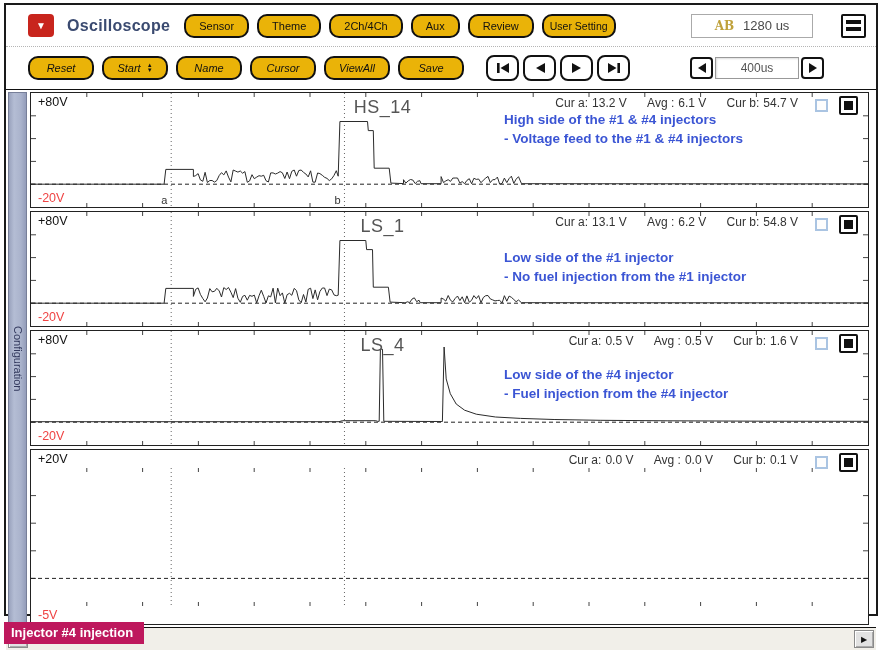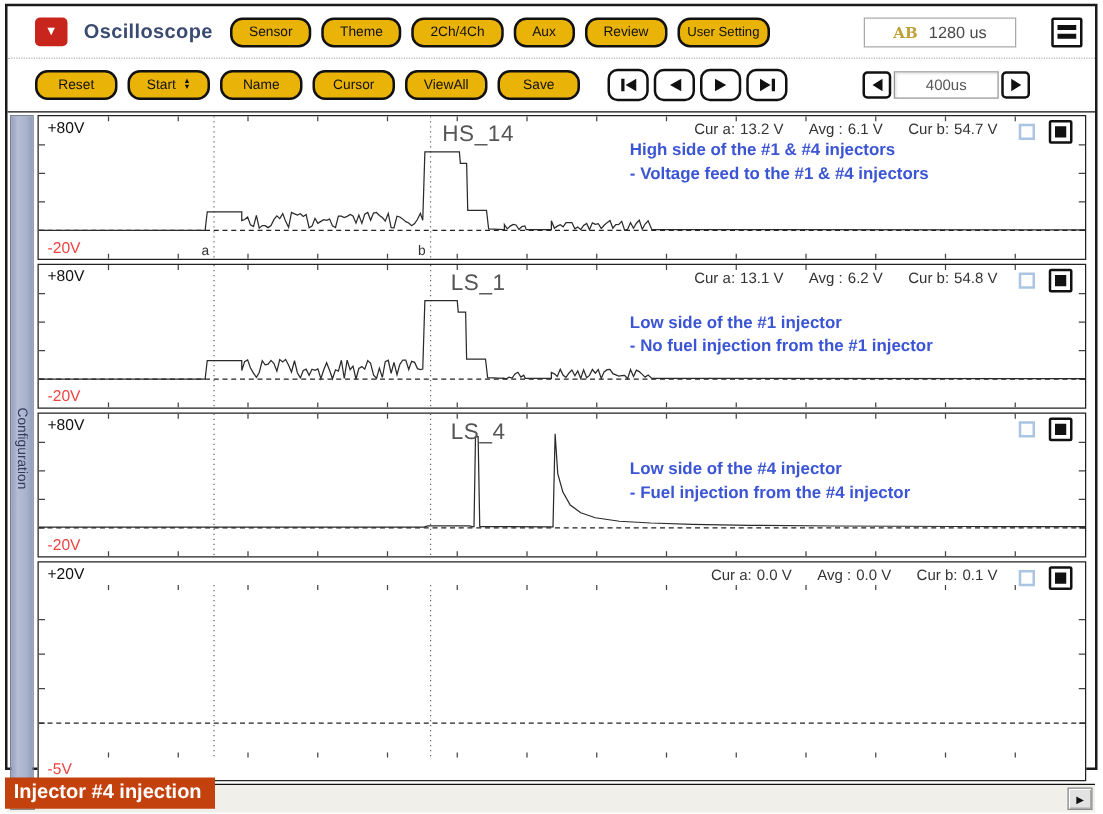--- a/index.html
+++ b/index.html
@@ -14,21 +14,21 @@
   .hdr .btn { margin-right:8px; }
   .btn.tight { padding:0 6px; font-size:10.5px; }
   .timebox { margin-left:auto; margin-right:28px; width:122px; height:24px; border:1px solid #aaa; display:flex; align-items:center; justify-content:center; gap:9px; }
   .ab { font-family:"DejaVu Serif",serif; font-weight:bold; font-size:12px; color:#bfa13a; }
   .timeval { font-size:13px; color:#4a4a4a; }
   .menu-ic { width:25px; height:24px; border:2px solid #111; border-radius:2px; display:flex; flex-direction:column; justify-content:center; gap:3px; padding:3px; cursor:pointer; flex:none; }
   .menu-ic i { display:block; height:4px; background:#111; }
 
   
   .tbar { height:42px; display:flex; align-items:center; padding:0 10px 0 22px; flex:none; }
-  .tbar .btn { width:66px; margin-right:8px; }
+  .tbar .btn { width:66px; margin-right:8px;font-style:italic; }
   .spin { display:inline-flex; flex-direction:column; margin-left:6px; font-size:6px; line-height:5px; color:#111; }
   .media { display:flex; gap:4px; margin-left:14px; }
   .mbtn { width:33px; height:26px; border:2px solid #111; border-radius:8px; background:#fff; display:flex; align-items:center; justify-content:center; cursor:pointer; }
   .rng { margin-left:auto; margin-right:42px; display:flex; align-items:center; gap:2px; }
   .abtn { width:23px; height:22px; border:2px solid #111; border-radius:4px; background:#fff; display:flex; align-items:center; justify-content:center; cursor:pointer; }
   .rngbox { width:84px; height:22px; border:1px solid #999; box-shadow:inset 1px 1px 2px #ddd; display:flex; align-items:center; justify-content:center; font-size:12px; color:#555; }
 
   
   .scope { flex:1; border-top:1px solid #111; border-bottom:1px solid #111; display:flex; gap:3px; padding:2px 7px 2px 2px; position:relative; }
   .sidebar { width:19px; background:#a9b2cb; background:linear-gradient(90deg,#99a2bd,#b4bdd4 30%,#aab3cc 70%,#949dba); border:1px solid #777f99; display:flex; align-items:center; justify-content:center; cursor:pointer; flex:none; }
@@ -47,21 +47,21 @@
   .cb-big { position:absolute; top:3px; right:10px; width:19px; height:19px; border:2px solid #111; border-radius:2px; background:#fff; display:flex; align-items:center; justify-content:center; cursor:pointer; }
   .cb-big i { display:block; width:9px; height:9px; background:#111; }
   .annot { position:absolute; left:56.5%; font-weight:bold; font-size:13.5px; color:#3b55d4; line-height:19px; white-space:nowrap; }
   .ch0 .annot { top:17px; } .ch1 .annot { top:36px; } .ch2 .annot { top:34px; }
 
   
   .hscroll { height:22px; flex:none; background:#f1efe9; display:flex; align-items:center; justify-content:space-between; padding:1px 2px; }
   .sbtn { width:20px; height:18px; background:#e2e2e2; border:1px solid #8a8a8a; box-shadow:inset 1px 1px 0 #fff, inset -1px -1px 0 #aaa; display:flex; align-items:center; justify-content:center; font-size:8px; color:#111; cursor:pointer; }
 
   
-  .footer { position:absolute; left:4px; top:622px; background:#c2410c; color:#fff; font-weight:bold; font-size:16px; padding:3px 11px 4px 7px; }
+  .footer { position:absolute; left:4px; top:622px; background:#be185d; color:#fff; font-weight:bold; font-size:13px; padding:3px 11px 4px 7px; }
 
   svg text { font-family:"Liberation Sans",sans-serif; }
 </style>
 </head>
 <body>
 
 <div class="window">
 
   <div class="hdr">
     <div class="logo">▼</div>
@@ -198,20 +198,25 @@
         <svg class="plot" viewBox="0 0 837 114">
             <path d="M55.8 0V4M55.8 110V114M111.6 0V4M111.6 110V114M167.4 0V4M167.4 110V114M223.2 0V4M223.2 110V114M279.0 0V4M279.0 110V114M334.8 0V4M334.8 110V114M390.6 0V4M390.6 110V114M446.4 0V4M446.4 110V114M502.2 0V4M502.2 110V114M558.0 0V4M558.0 110V114M613.8 0V4M613.8 110V114M669.6 0V4M669.6 110V114M725.4 0V4M725.4 110V114M781.2 0V4M781.2 110V114M0 22.8H5M832 22.8H837M0 45.6H5M832 45.6H837M0 68.4H5M832 68.4H837M0 91.2H5M832 91.2H837" stroke="#444" stroke-width="1" fill="none"></path>
             <line x1="140.1975" y1="0" x2="140.1975" y2="114" stroke="#666" stroke-width="1" stroke-dasharray="1,3"></line>
             <line x1="313.4565" y1="0" x2="313.4565" y2="114" stroke="#666" stroke-width="1" stroke-dasharray="1,3"></line>
             <line x1="0" y1="91.2" x2="837" y2="91.2" stroke="#222" stroke-width="1" stroke-dasharray="4,3"></line>
             <path d="M0.0 90.7L308.0 90.7L311.4 89.7L344.8 89.7L346.5 90.3L348.2 90.3L349.4 18.2L351.5 18.2L352.8 90.3L410.1 90.5L411.4 90.5L413.1 16.0L415.2 47.9L419.3 62.7L425.2 73.0L433.6 79.2L445.3 83.2L464.5 86.0L489.6 87.4L523.1 88.5L569.2 89.3L636.1 89.8L736.6 90.2L837.0 90.3" stroke="#2b2b2b" stroke-width="1" fill="none"></path>
           </svg>
         <span class="vtop">+80V</span>
         <span class="vbot">-20V</span>
         <span class="signal">LS_4</span>
+        <div class="meas">
+          <span class="m"><span>Cur a:</span><span>0.5 V</span></span>
+          <span class="m"><span>Avg :</span><span>0.5 V</span></span>
+          <span class="m"><span>Cur b:</span><span>1.6 V</span></span>
+        </div>
         <span class="cb-small"></span>
         <span class="cb-big">
             <i></i>
           </span>
         <div class="annot">
           <div>Low side of the #4 injector</div>
           <div>- Fuel injection from the #4 injector</div>
         </div>
       </div>
 

